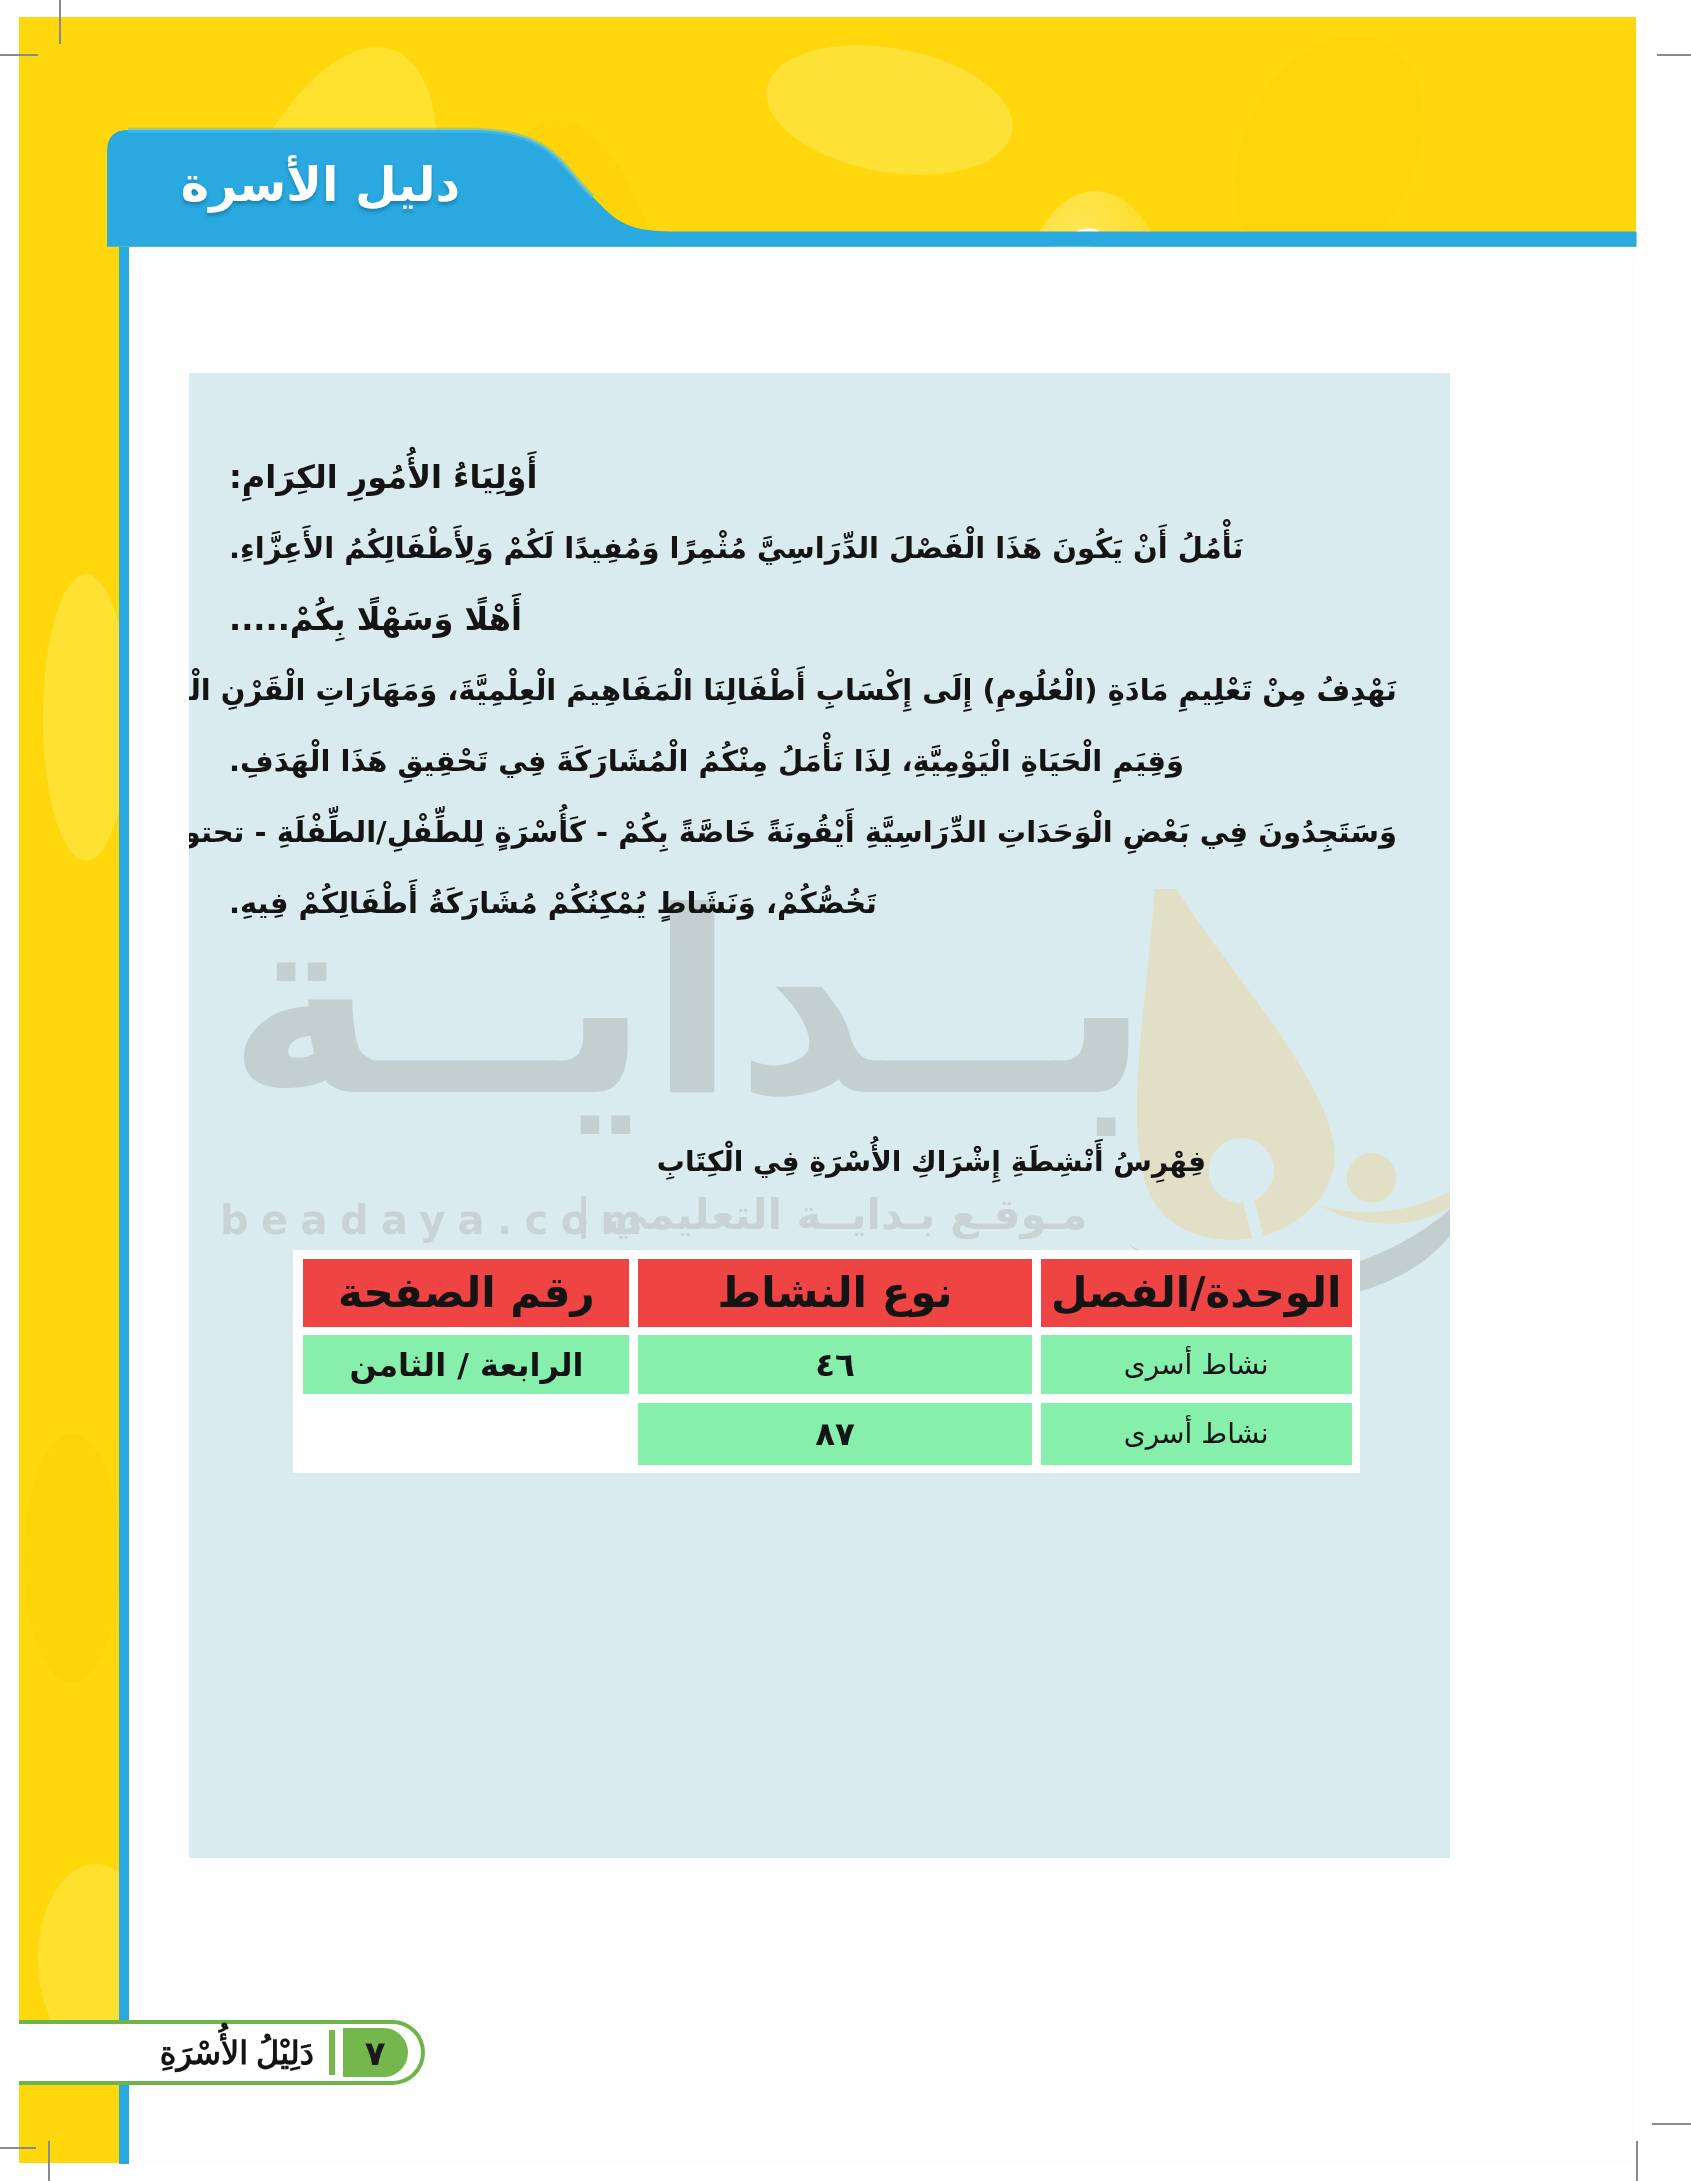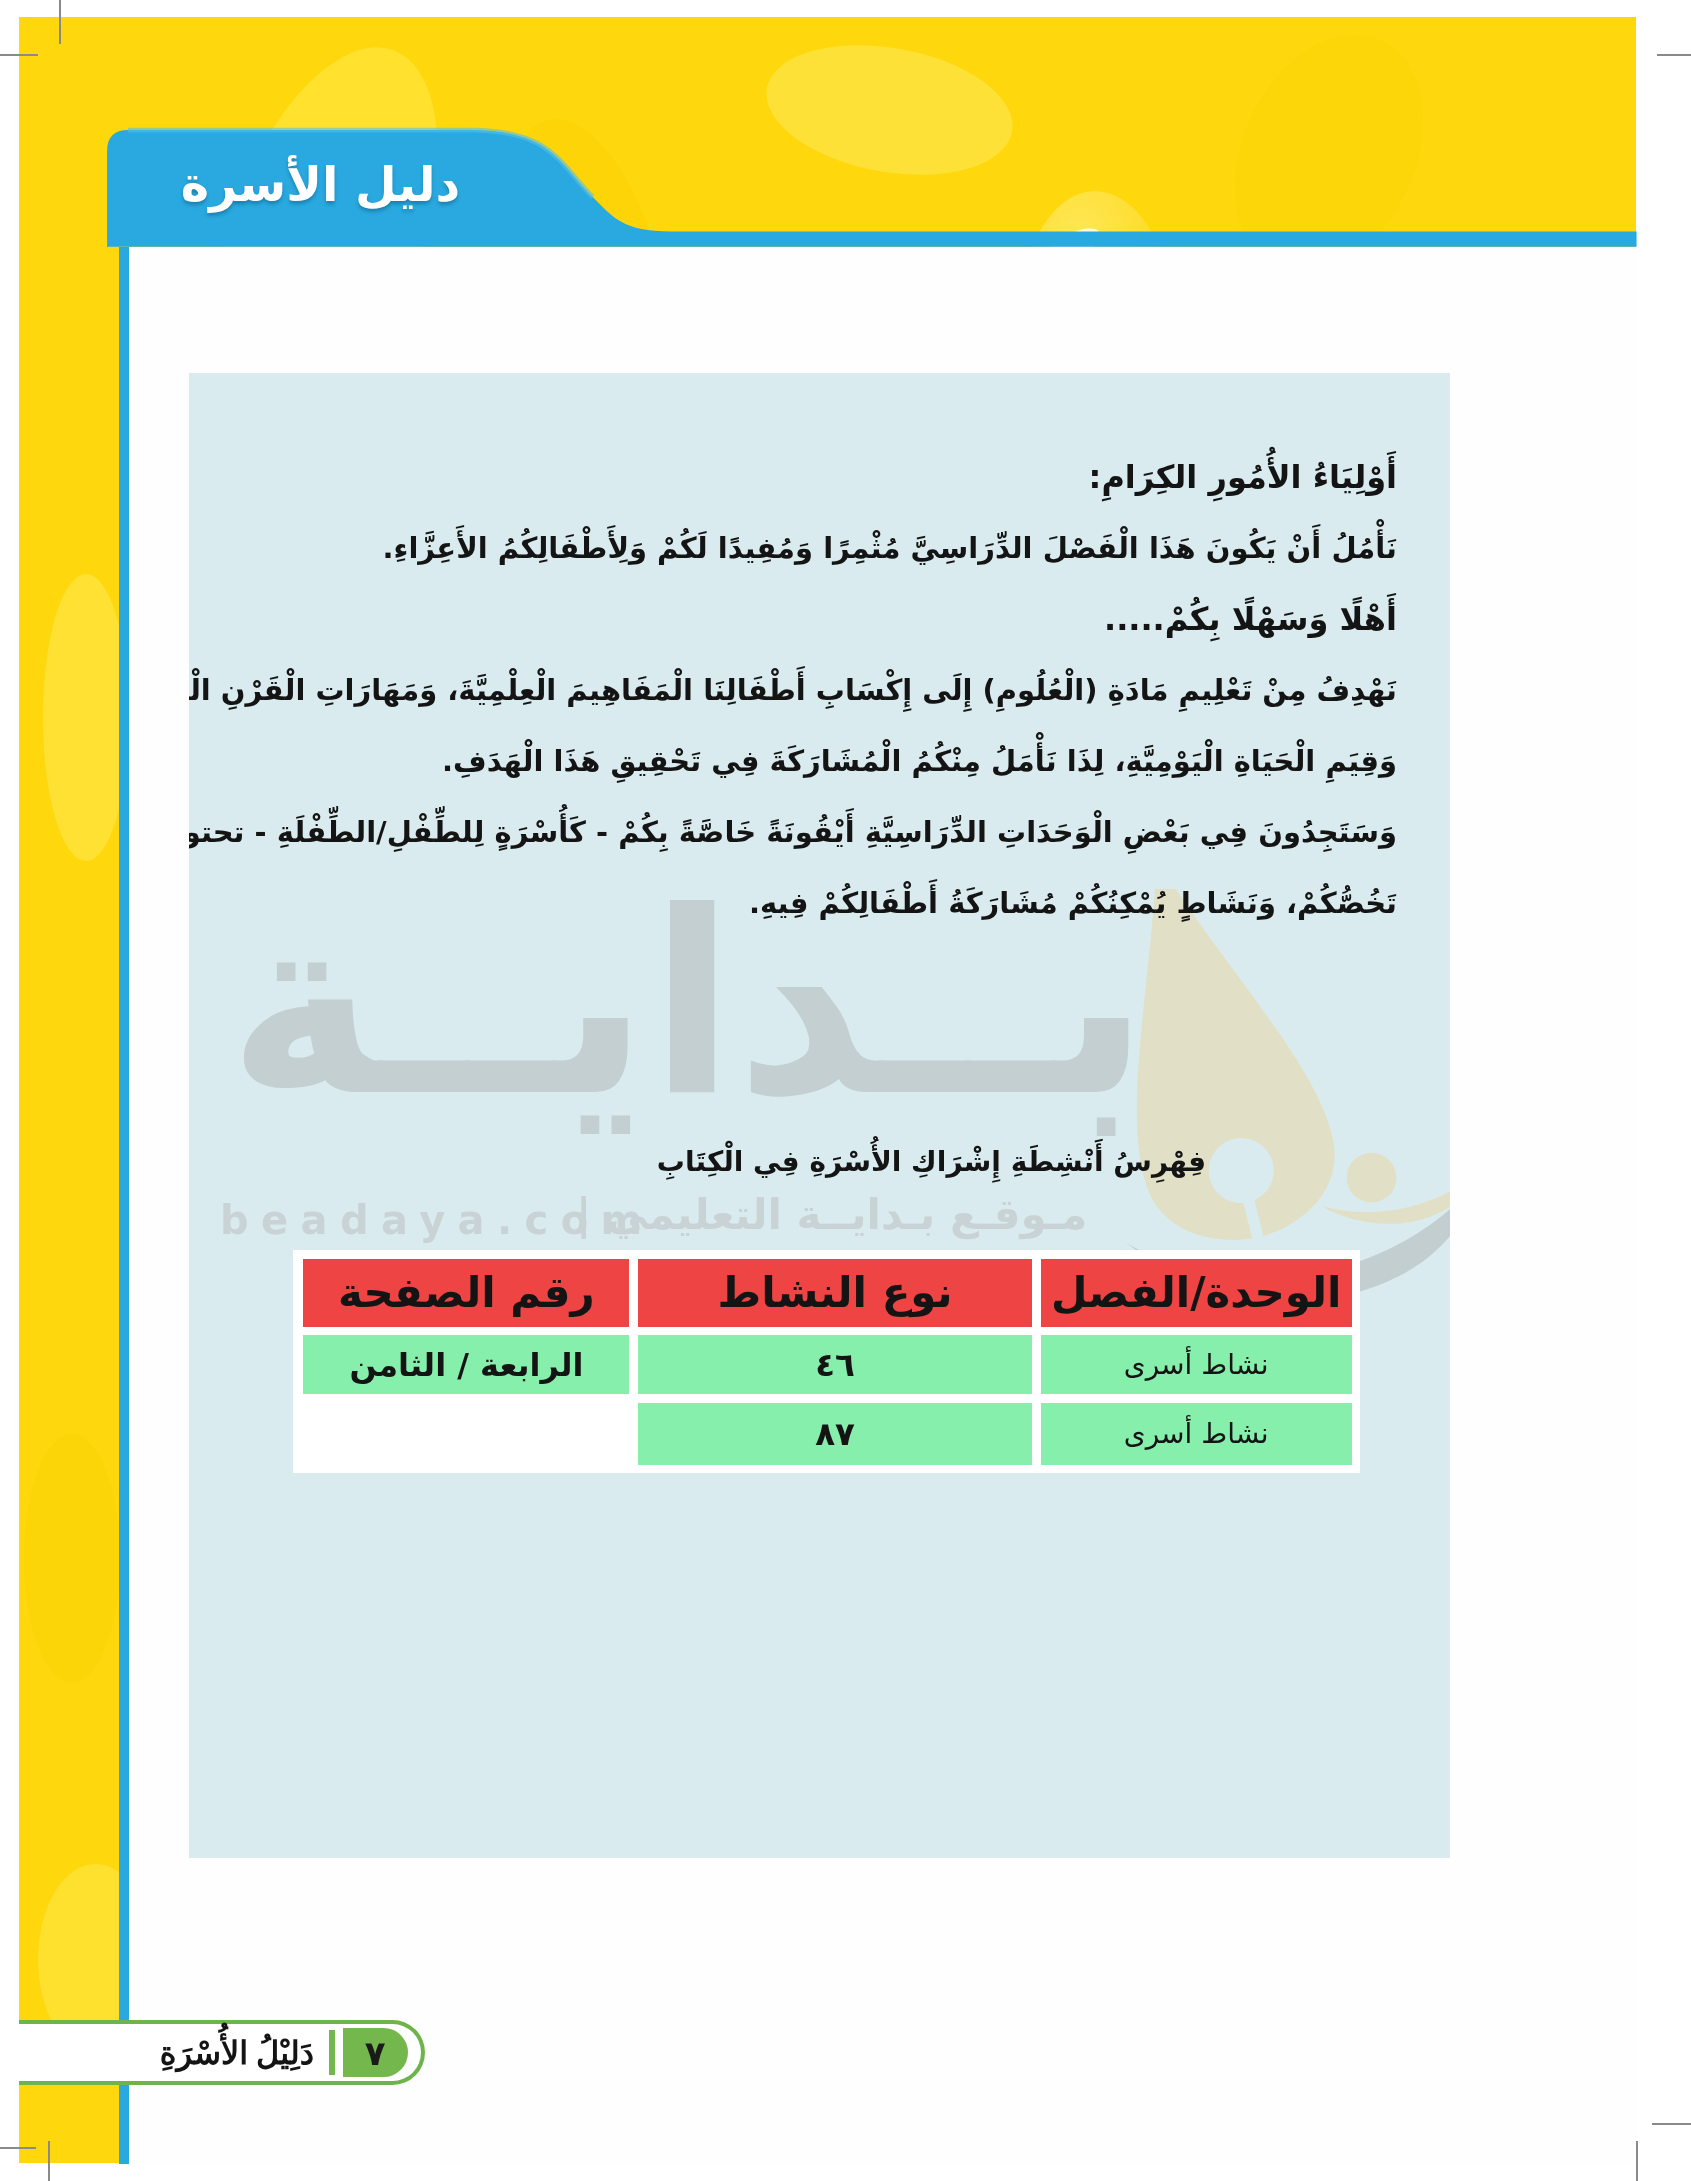--- a/index.html
+++ b/index.html
@@ -26,21 +26,21 @@
           color:#c3cfd1;text-align:center;direction:rtl;line-height:249px;letter-spacing:5.7px;
           white-space:nowrap;}
   .wm-latin{position:absolute;left:31px;top:824px;font-size:40px;font-weight:bold;color:#c9d3d5;
             letter-spacing:12.4px;}
   .wm-ar{position:absolute;left:387px;top:817px;font-size:42px;font-weight:bold;color:#c9d3d5;
          direction:rtl;}
   .wm-pen{position:absolute;left:846px;top:516px;}
   
   .bodytext{position:absolute;left:40px;top:69px;width:1168px;direction:rtl;color:#141414;
             font-weight:700;font-size:29px;z-index:2;}
-  .line{height:71px;line-height:71px;text-align:right;white-space:nowrap;overflow:visible;}
+  .line{height:71px;line-height:71px;text-align:left;white-space:nowrap;overflow:visible;}
   .line.justify{text-align-last:justify;}
   .line.lead{font-size:32px;}
   
   .idx-heading{position:absolute;left:408px;top:772px;width:669px;text-align:center;
                font-size:28px;font-weight:bold;color:#141414;direction:rtl;white-space:nowrap;z-index:2;}
   
   .ftable{position:absolute;left:104px;top:877px;width:1050px;background:#ffffff;direction:rtl;
           display:grid;grid-template-columns:311px 394px 326px;grid-template-rows:68px 59px 62px;
           gap:8.6px;padding:8.6px;z-index:2;}
   .cell{display:flex;align-items:center;justify-content:center;color:#141414;}

